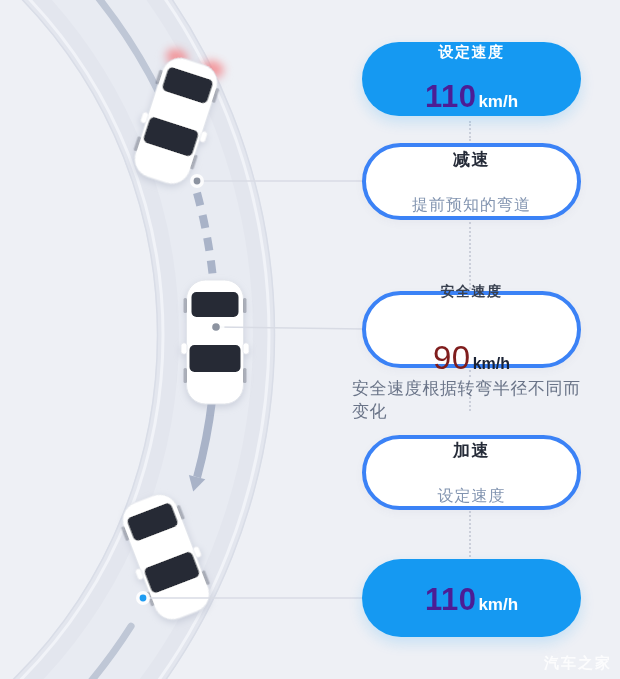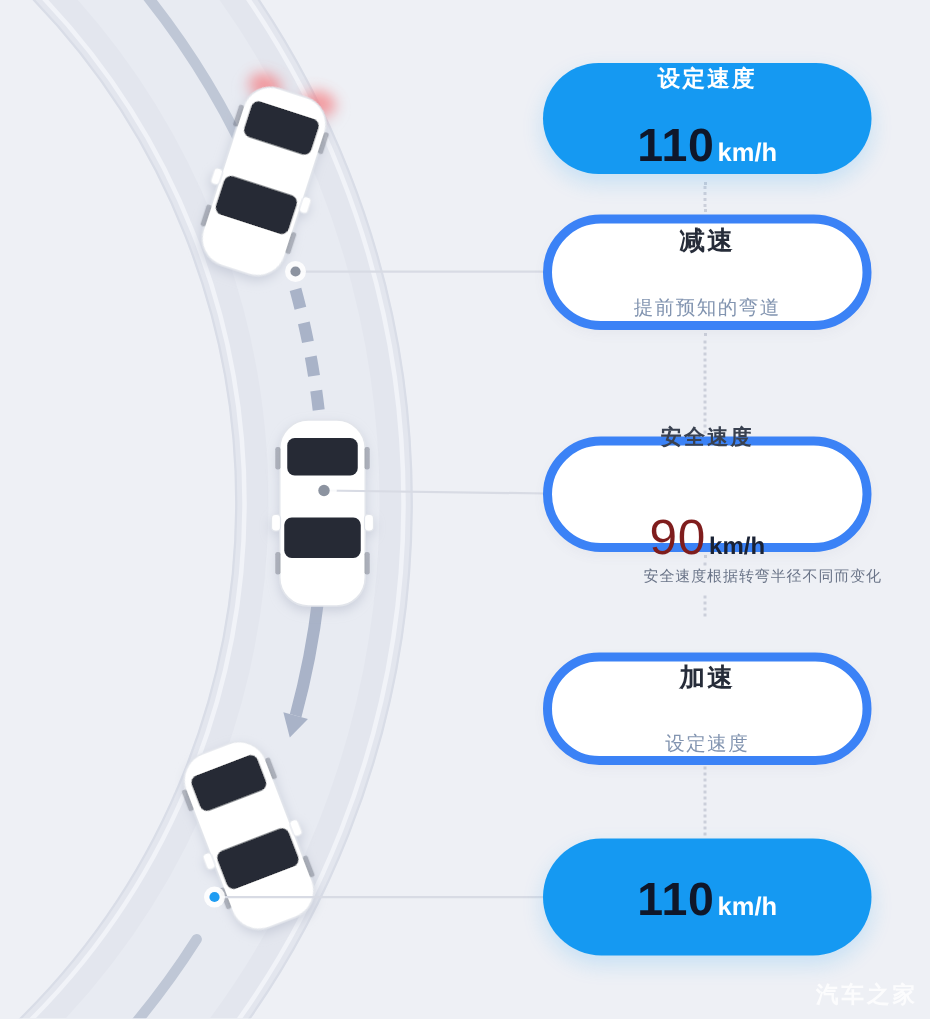--- a/index.html
+++ b/index.html
@@ -13,36 +13,36 @@
     position:absolute;left:362px;width:219px;
     border-radius:40px;display:flex;flex-direction:column;
     align-items:center;justify-content:center;text-align:center;
     box-sizing:border-box;
   }
   .pill.blue{
     background:var(--accent,#1599f2);
     box-shadow:0 6px 14px rgba(21,153,242,.18);
   }
   .pill.white{
-    background:#ffffff;border:6px solid #3b82f6;
+    background:#ffffff;border:4px solid #3b82f6;
     box-shadow:0 3px 8px rgba(90,100,130,.05);
   }
   .pill-title-blue{font-size:15px;font-weight:700;color:#fff;letter-spacing:1.5px;}
   .speed-row{display:flex;align-items:baseline;margin-top:3px;}
-  .speed-num-blue{font-size:31px;font-weight:700;color:#0f172a;letter-spacing:.5px;}
+  .speed-num-blue{font-size:31px;font-weight:700;color:#4c1d95;letter-spacing:.5px;}
   .speed-unit-blue{font-size:17px;font-weight:600;color:#fff;margin-left:2px;}
   .pill-title-dark{font-size:17px;font-weight:700;color:#262c39;letter-spacing:1.5px;}
-  .pill-sub{font-size:13px;color:#8294b0;letter-spacing:1px;margin-top:24px;}
+  .pill-sub{font-size:16px;color:#8294b0;letter-spacing:1px;margin-top:24px;}
   .speed-title-dark{font-size:14px;font-weight:600;color:#394150;letter-spacing:1.5px;}
   .speed-num-dark{font-size:33px;font-weight:400;color:#7f1d1d;letter-spacing:.5px;}
   .speed-unit-dark{font-size:16px;font-weight:600;color:#1a2234;margin-left:2px;}
   .vdots{position:absolute;left:469px;width:0;border-left:2px dotted #c8ccd8;opacity:.9;}
   .note{
-    position:absolute;left:352px;top:377px;width:236px;text-align:right;
-    font-size:10px;color:#6a7488;letter-spacing:.6px;
+    position:absolute;left:352px;top:377px;width:236px;text-align:left;
+    font-size:17px;color:#6a7488;letter-spacing:.6px;
   }
   .watermark{
     position:absolute;right:8px;bottom:6px;
     font-size:15px;font-weight:700;letter-spacing:2px;
     color:rgba(255,255,255,.8);
   }
 </style>
 </head>
 <body>
 

